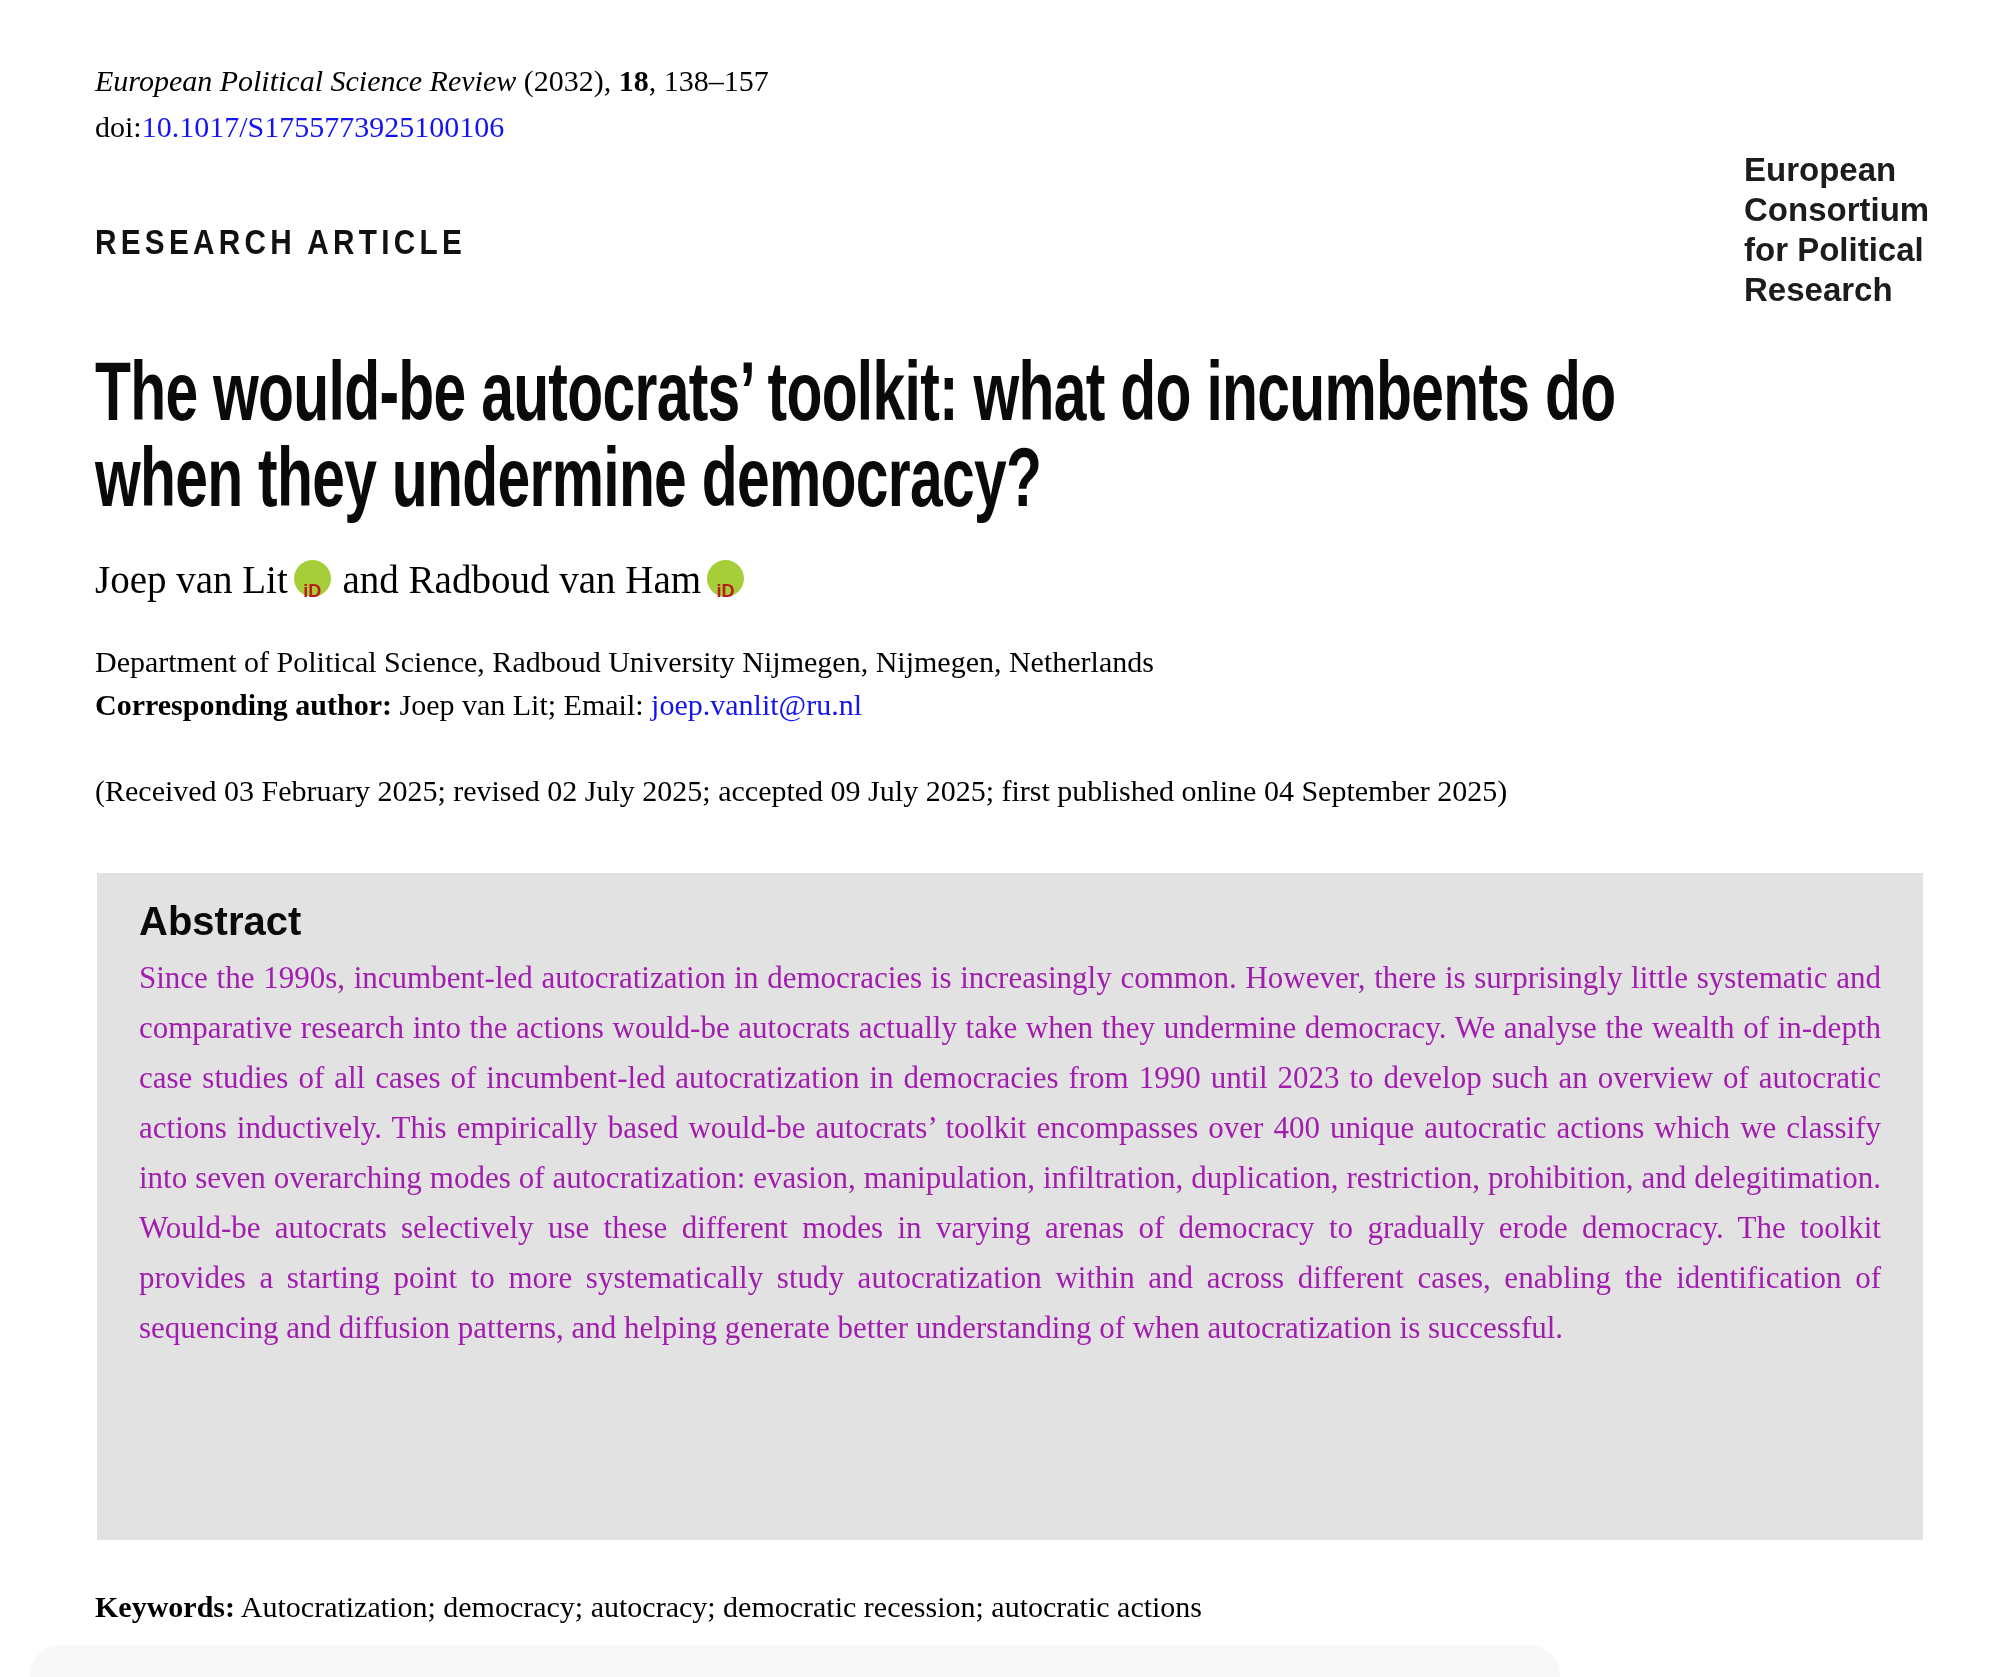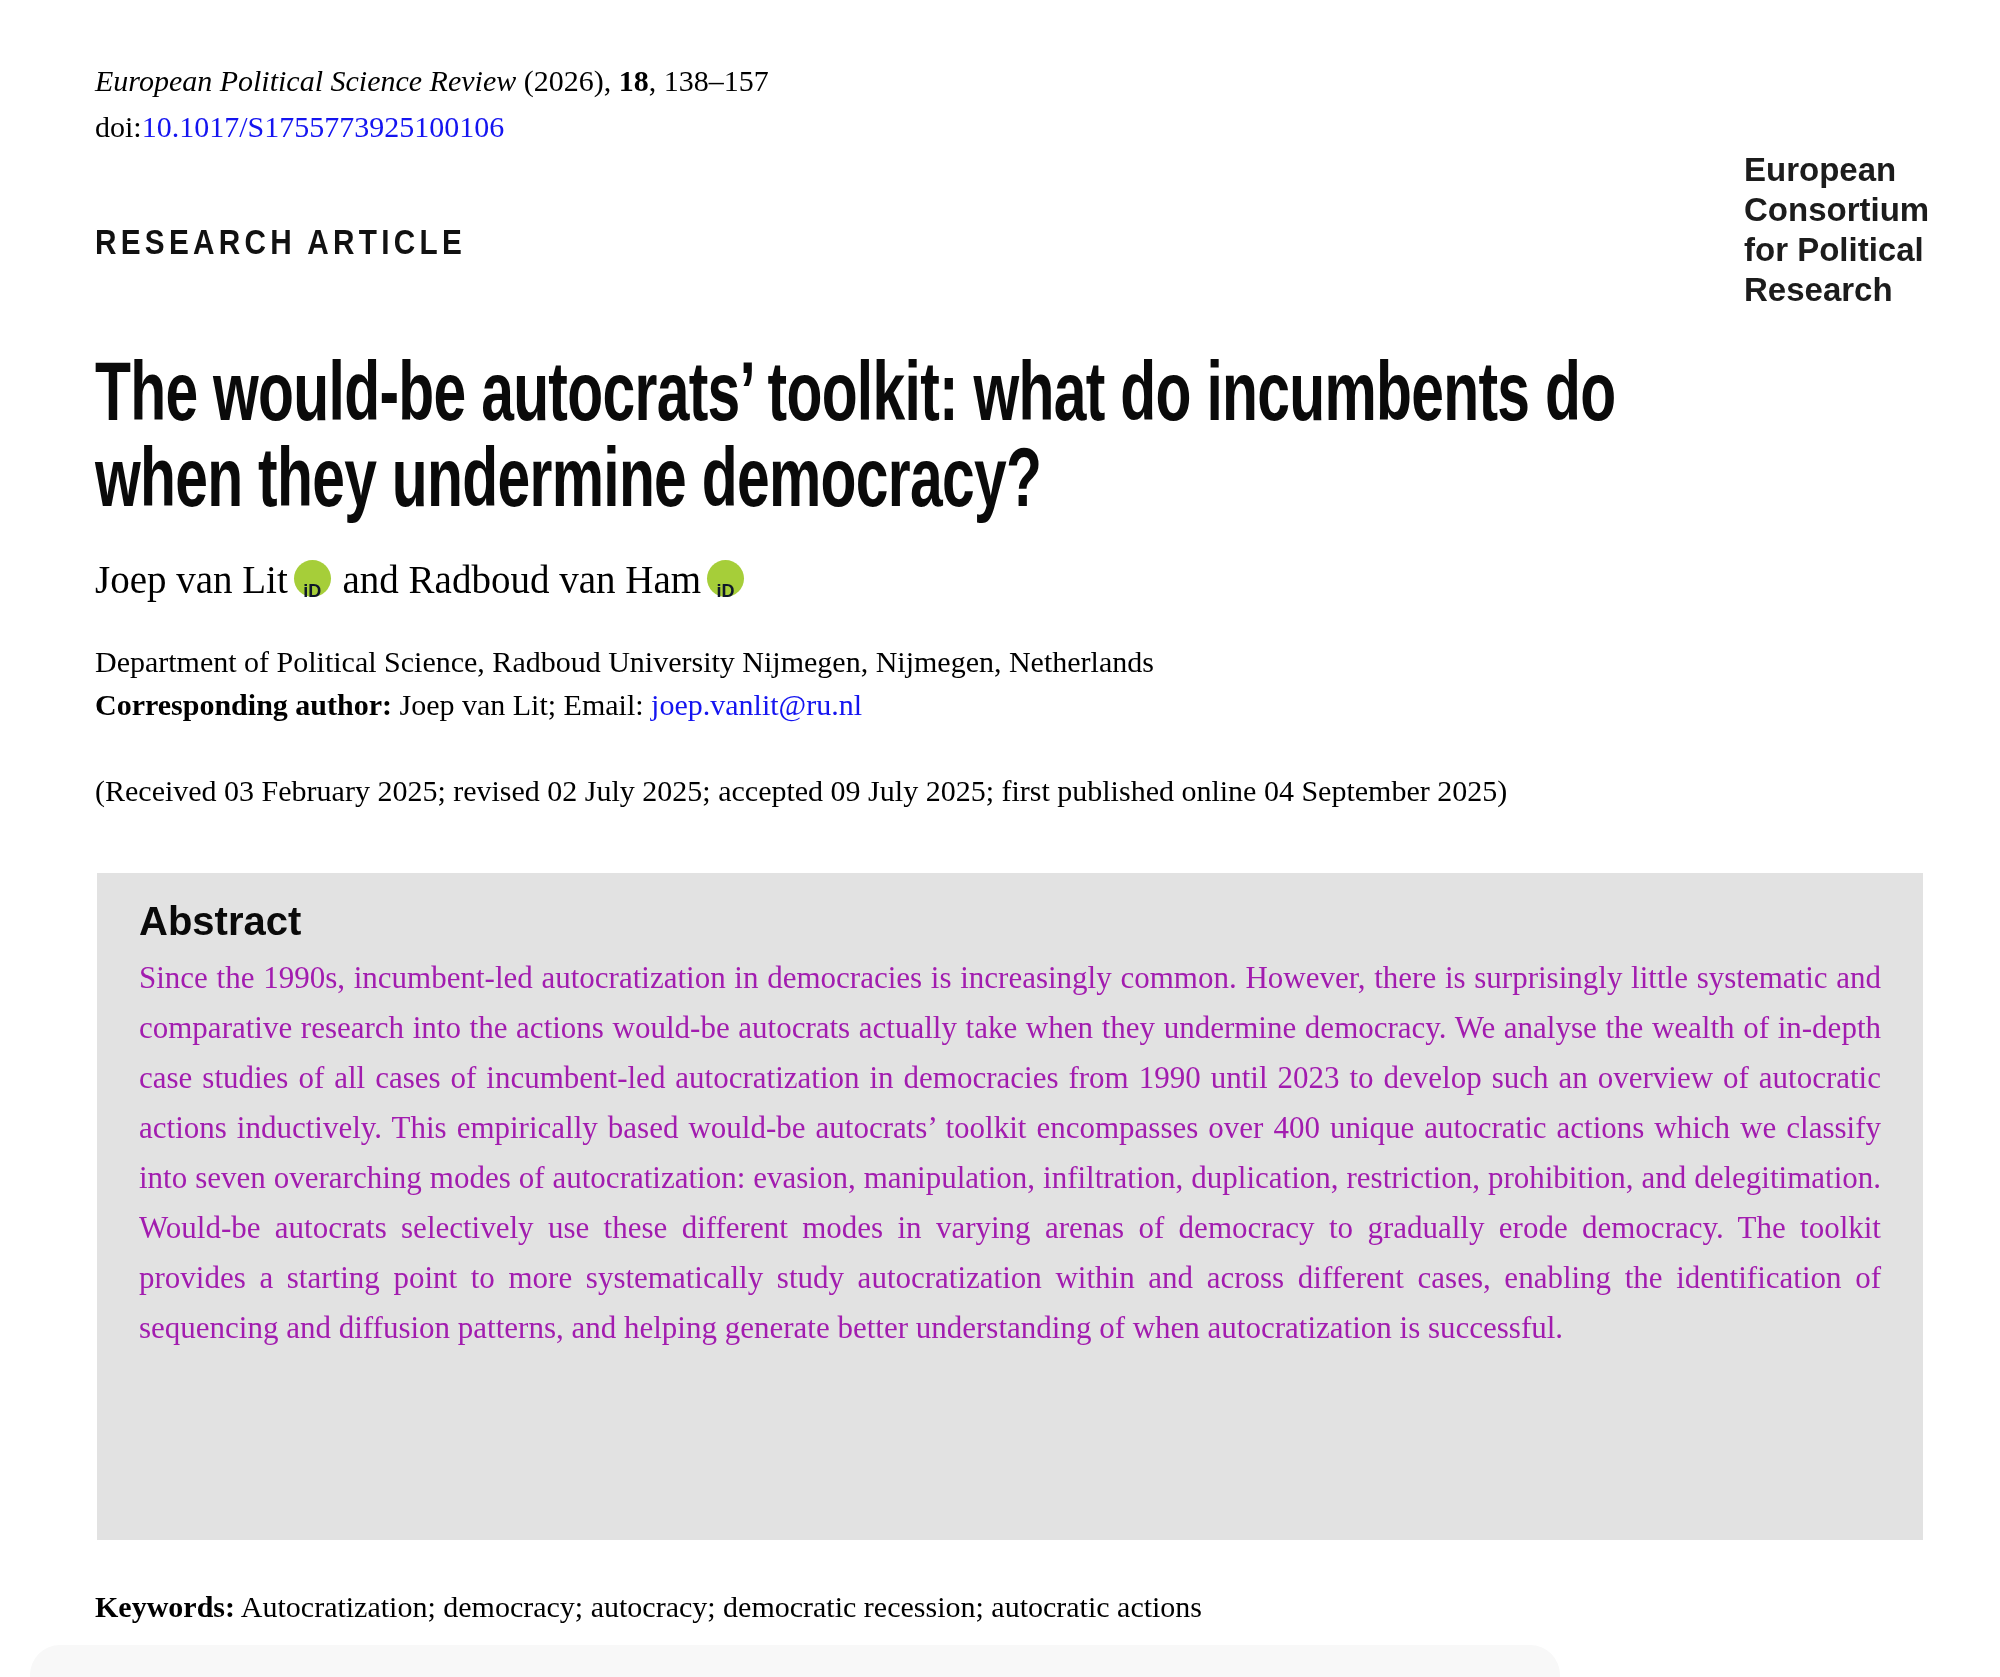--- a/index.html
+++ b/index.html
@@ -68,21 +68,21 @@
     font-size: 39px; line-height: 48px; white-space: nowrap;
   }
   .orcid {
     display: inline-block; vertical-align: -4px;
     width: 37px; height: 37px; border-radius: 50%;
     background: #a6ce39; margin-left: 6px; margin-right: 2px;
     text-align: center;
   }
   .orcid-text {
     font-family: "Liberation Sans", sans-serif;
-    font-weight: bold; font-size: 18px; line-height: 37px; color: #0f172a;
+    font-weight: bold; font-size: 18px; line-height: 37px; color: #b91c1c;
   }
 
   
   .affiliation {
     position: absolute; left: 95px; top: 643px;
     font-size: 30px; line-height: 38px; white-space: nowrap;
   }
   .corresponding {
     position: absolute; left: 95px; top: 686px;
     font-size: 30px; line-height: 38px; white-space: nowrap;
@@ -123,21 +123,21 @@
     width: 1530px; height: 90px;
     background: #f8f8f8; border-radius: 30px;
   }
 </style>
 </head>
 <body>
 
 <div class="page">
 
   <div class="journal-line">
-    <span class="journal-name">European Political Science Review</span><span> (2026), </span><span class="journal-volume">18</span><span>, 138–157</span>
+    <span class="journal-name">European Political Science Review</span><span> (2032), </span><span class="journal-volume">18</span><span>, 138–157</span>
   </div>
   <div class="doi-line">
     <span>doi:</span><a class="link" href="#">10.1017/S1755773925100106</a>
   </div>
 
   <div class="ecpr-org">European
 Consortium
 for Political
 Research</div>
 

